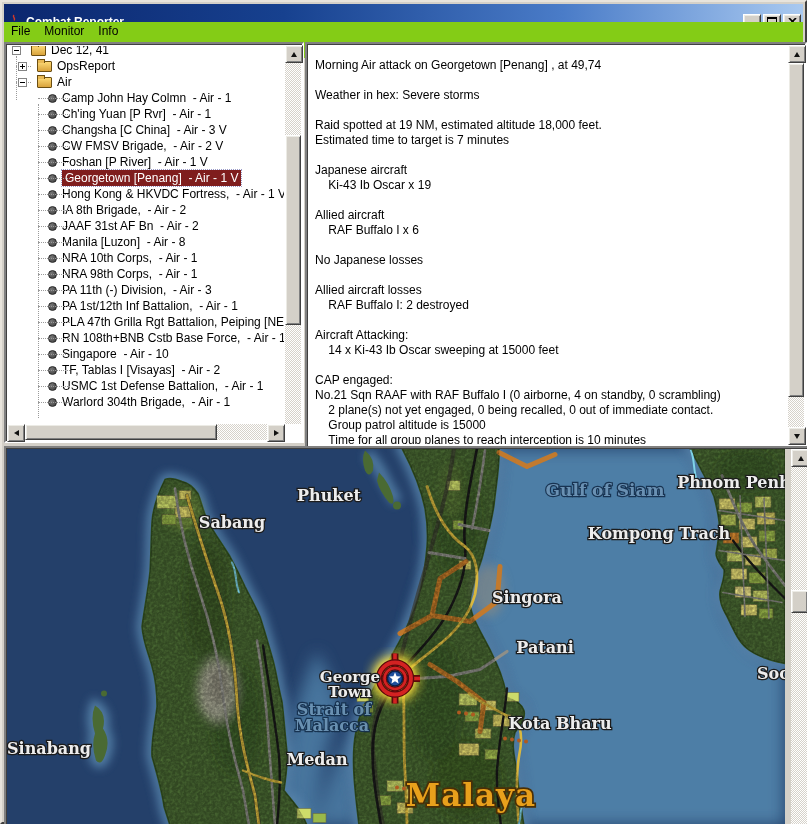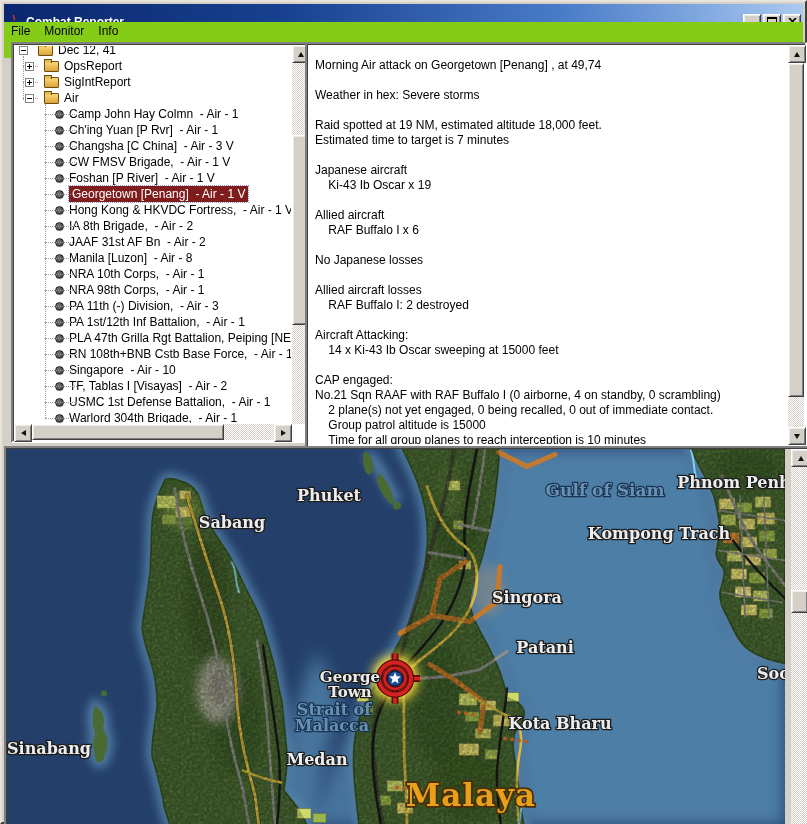--- a/index.html
+++ b/index.html
@@ -18,21 +18,21 @@
           display:flex;align-items:center;justify-content:center;}
   .g-min{width:8px;height:2px;background:#000;margin-top:7px;}
   .g-max{width:8px;height:7px;border:1px solid #000;border-top-width:2px;}
   
   .menubar{position:absolute;left:2px;top:20px;right:2px;height:36px;background:#84cc16;
            display:flex;align-items:flex-start;font-size:12px;color:#000;}
   .menu-item{padding:2px 7px;}
   
   .panel{position:absolute;background:#fff;border:2px solid;
          border-color:#808080 #fff #fff #808080;box-shadow:inset 1px 1px 0 #404040;}
-  .tree-panel{left:9px;top:40px;width:296px;height:397px;text-align:right;}
+  .tree-panel{left:2px;top:40px;width:296px;height:397px;text-align:right;}
   .report-panel{left:303px;top:40px;width:498px;height:402px;}
   
   .sb-track{background-color:#fff;background-image:conic-gradient(#d6d2ca 25%,transparent 0 50%,#d6d2ca 0 75%,transparent 0);background-size:2px 2px;}
   .sb-btn{background:#d4d0c8;border:1px solid;border-color:#fff #404040 #404040 #fff;
           box-shadow:inset 1px 1px 0 #ecebe5,inset -1px -1px 0 #808080;
           display:flex;align-items:center;justify-content:center;flex:0 0 auto;}
   .sb-thumb{background:#d4d0c8;border:1px solid;border-color:#fff #404040 #404040 #fff;
             box-shadow:inset 1px 1px 0 #ecebe5,inset -1px -1px 0 #808080;}
   .vscroll{position:absolute;top:1px;right:1px;bottom:1px;width:16px;display:flex;flex-direction:column;}
   .vscroll .sb-btn{height:16px;width:16px;}
@@ -120,34 +120,29 @@
         <div class="expander"></div>
         <div class="folder" style="margin-left:10px;"></div>
         <span class="tlabel">Dec 12, 41</span>
       </div>
       <div class="trow fold indent-f">
         <div class="expander plus"></div>
         <div class="folder"></div>
         <span class="tlabel">OpsReport</span>
       </div>
       <div class="trow fold indent-f">
-        <div class="expander plus"></div>
-        <div class="folder"></div>
-        <span class="tlabel">SigIntReport</span>
-      </div>
-      <div class="trow fold indent-f">
         <div class="expander"></div>
         <div class="folder"></div>
         <span class="tlabel">Air</span>
       </div>
 
       <div class="trow item indent-i"><div class="bullet"></div><span class="tlabel">Camp John Hay Colmn  - Air - 1</span></div>
       <div class="trow item indent-i"><div class="bullet"></div><span class="tlabel">Ch'ing Yuan [P Rvr]  - Air - 1</span></div>
       <div class="trow item indent-i"><div class="bullet"></div><span class="tlabel">Changsha [C China]  - Air - 3 V</span></div>
-      <div class="trow item indent-i"><div class="bullet"></div><span class="tlabel">CW FMSV Brigade,  - Air - 1 V</span></div>
+      <div class="trow item indent-i"><div class="bullet"></div><span class="tlabel">CW FMSV Brigade,  - Air - 2 V</span></div>
       <div class="trow item indent-i"><div class="bullet"></div><span class="tlabel">Foshan [P River]  - Air - 1 V</span></div>
       <div class="trow item indent-i"><div class="bullet"></div><span class="tlabel sel">Georgetown [Penang]  - Air - 1 V</span></div>
       <div class="trow item indent-i"><div class="bullet"></div><span class="tlabel">Hong Kong &amp; HKVDC Fortress,  - Air - 1 V</span></div>
       <div class="trow item indent-i"><div class="bullet"></div><span class="tlabel">IA 8th Brigade,  - Air - 2</span></div>
       <div class="trow item indent-i"><div class="bullet"></div><span class="tlabel">JAAF 31st AF Bn  - Air - 2</span></div>
       <div class="trow item indent-i"><div class="bullet"></div><span class="tlabel">Manila [Luzon]  - Air - 8</span></div>
       <div class="trow item indent-i"><div class="bullet"></div><span class="tlabel">NRA 10th Corps,  - Air - 1</span></div>
       <div class="trow item indent-i"><div class="bullet"></div><span class="tlabel">NRA 98th Corps,  - Air - 1</span></div>
       <div class="trow item indent-i"><div class="bullet"></div><span class="tlabel">PA 11th (-) Division,  - Air - 3</span></div>
       <div class="trow item indent-i"><div class="bullet"></div><span class="tlabel">PA 1st/12th Inf Battalion,  - Air - 1</span></div>

